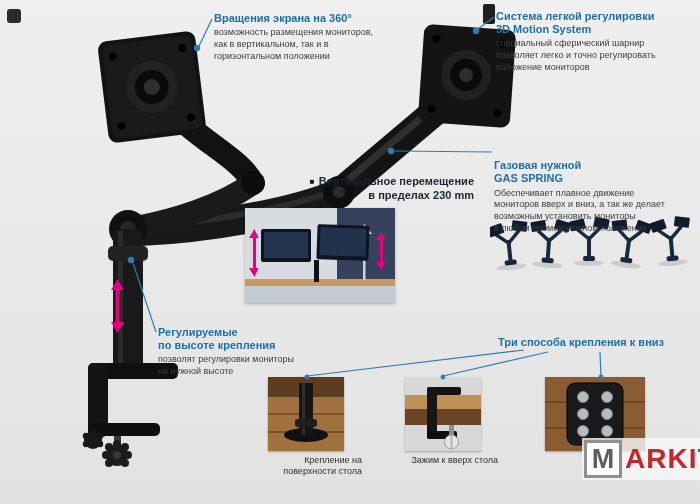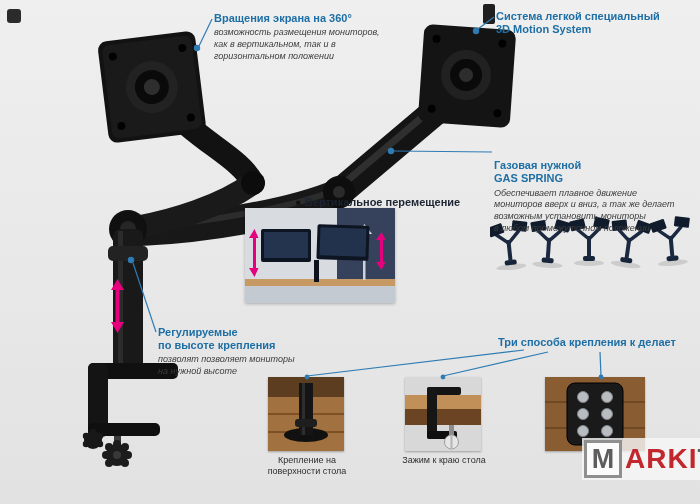--- a/index.html
+++ b/index.html
@@ -4,44 +4,44 @@
 <style>
   * { margin:0; padding:0; box-sizing:border-box; }
   body { font-family:"Liberation Sans", sans-serif; background:#ffffff; }
   .stage { position:relative; width:700px; height:504px; overflow:hidden;
            background:linear-gradient(180deg,#efefef 0%, #e8e8e8 55%, #e2e2e2 100%); }
 
   .layer { position:absolute; left:0; top:0; }
 
   .callout { position:absolute; z-index:4; }
   .callout-title { color:#1d6fa5; font-weight:bold; font-size:11px; line-height:1.2; white-space:pre-line; }
-  .callout-body  { color:#3c3c3c; font-size:9px; line-height:1.3; margin-top:2px; white-space:pre-line;font-style:italic; }
+  .callout-body  { color:#3c3c3c; font-size:9px; line-height:1.3; margin-top:2px; white-space:pre-line; }
   .gas-bold { font-weight:bold;margin-top:37px; }
 
   .c-rotation { left:214px; top:12px;  width:195px; }
   .c-motion   { left:496px; top:10px;  width:200px; }
   .c-gas      { left:494px; top:146px; width:202px; }
   .c-height   { left:158px; top:326px; width:160px; }
   .c-mount    { left:498px; top:336px; width:198px; }
 
-  .vert-block { position:absolute; left:296px; top:196px; width:178px; z-index:4;
-                text-align:left; color:#1b2430; font-size:11px; font-weight:bold; line-height:1.25; }
+  .vert-block { position:absolute; left:296px; top:175px; width:178px; z-index:4;
+                text-align:right; color:#1b2430; font-size:11px; font-weight:bold; line-height:1.25; }
   .sq-bullet  { display:inline-block; font-size:8px; color:#111; margin-right:4px; vertical-align:1px; }
 
   .inset-photo { position:absolute; left:245px; top:208px; width:150px; height:95px; z-index:2;
                  box-shadow:0 1px 3px rgba(0,0,0,0.25); }
   .poses { position:absolute; left:490px; top:206px; width:208px; height:64px; z-index:2; }
 
   .mount-photo { position:absolute; top:377px; height:74px; z-index:2; box-shadow:0 1px 2px rgba(0,0,0,0.3); }
   .mp1 { left:268px; width:76px; }
   .mp2 { left:405px; width:76px; }
   .mp3 { left:545px; width:100px; }
 
   .photo-caption { position:absolute; z-index:4; font-size:9px; color:#2e2e2e; line-height:1.25;
-                   text-align:center; white-space:pre-line; }
+                   text-align:right; white-space:pre-line; }
   .cap1 { left:252px; top:455px; width:110px; }
   .cap2 { left:390px; top:455px; width:108px; }
 
   .logo { position:absolute; left:582px; top:438px; z-index:5; display:flex; align-items:center;
           background:rgba(246,246,246,0.82); padding:2px 6px 2px 2px; }
   .logo-box { width:38px; height:38px; border:3px solid #8f8f8f; background:#fbfbfb;
               display:flex; align-items:center; justify-content:center;
               font-size:27px; font-weight:bold; color:#5d5d5d; }
   .logo-word { font-size:28px; font-weight:bold; letter-spacing:1px; margin-left:3px; }
   .logo-red  { color:#c1272d; }
@@ -255,55 +255,59 @@
   </svg>
 
   <div class="callout c-rotation">
     <div class="callout-title">Вращения экрана на 360°</div>
     <div class="callout-body">возможность размещения мониторов,
 как в вертикальном, так и в
 горизонтальном положении</div>
   </div>
 
   <div class="callout c-motion">
-    <div class="callout-title">Система легкой специальный
+    <div class="callout-title">Система легкой регулировки
 3D Motion System</div>
+    <div class="callout-body">специальный сферический шарнир
+позволяет легко и точно регулировать
+положение мониторов</div>
   </div>
 
   <div class="callout c-gas">
     <div class="callout-title">
       <span>Газовая нужной</span>
       <span class="gas-bold">GAS SPRING</span>
     </div>
     <div class="callout-body">Обеспечивает плавное движение
 мониторов вверх и вниз, а так же делает
 возможным установить мониторы
 в любом промежуточном положении</div>
   </div>
 
   <div class="vert-block">
     <div>
       <span class="sq-bullet">■</span><span>Вертикальное перемещение</span>
     </div>
+    <div>в пределах 230 mm</div>
   </div>
 
   <div class="callout c-height">
     <div class="callout-title">Регулируемые
 по высоте крепления</div>
-    <div class="callout-body">позволят позволяет мониторы
+    <div class="callout-body">позволят регулировки мониторы
 на нужной высоте</div>
   </div>
 
   <div class="callout c-mount">
-    <div class="callout-title">Три способа крепления к делает</div>
+    <div class="callout-title">Три способа крепления к вниз</div>
   </div>
 
   <div class="photo-caption cap1">Крепление на
 поверхности стола</div>
-  <div class="photo-caption cap2">Зажим к краю стола</div>
+  <div class="photo-caption cap2">Зажим к вверх стола</div>
 
   <div class="logo">
     <div class="logo-box">M</div>
     <div class="logo-word">
       <span class="logo-red">ARKI</span><span class="logo-gray">T</span>
     </div>
   </div>
 
 </div>
 

